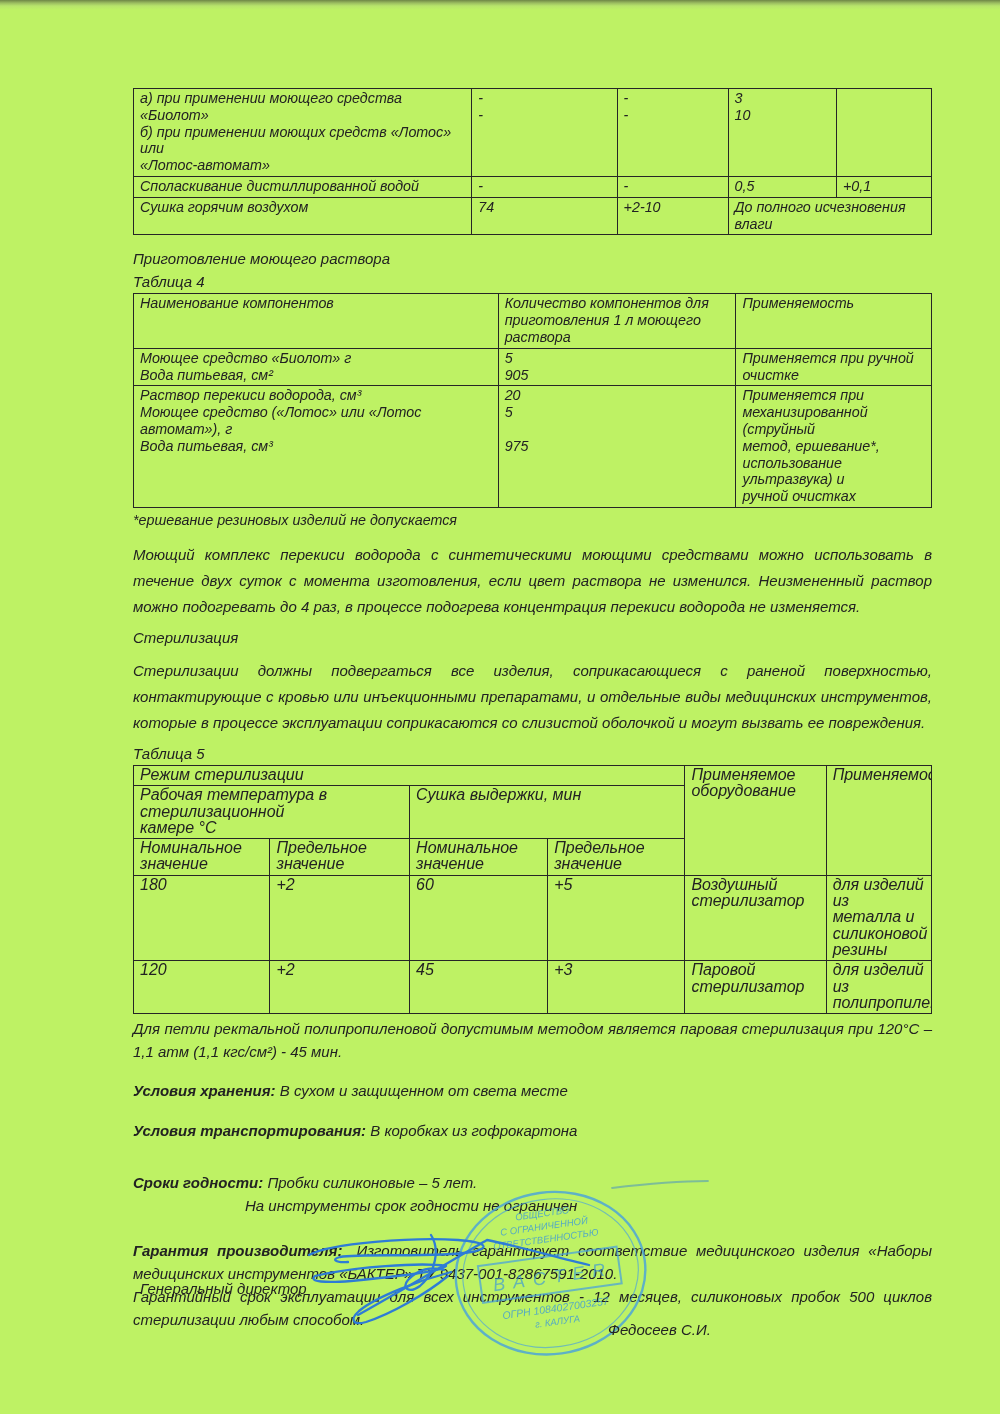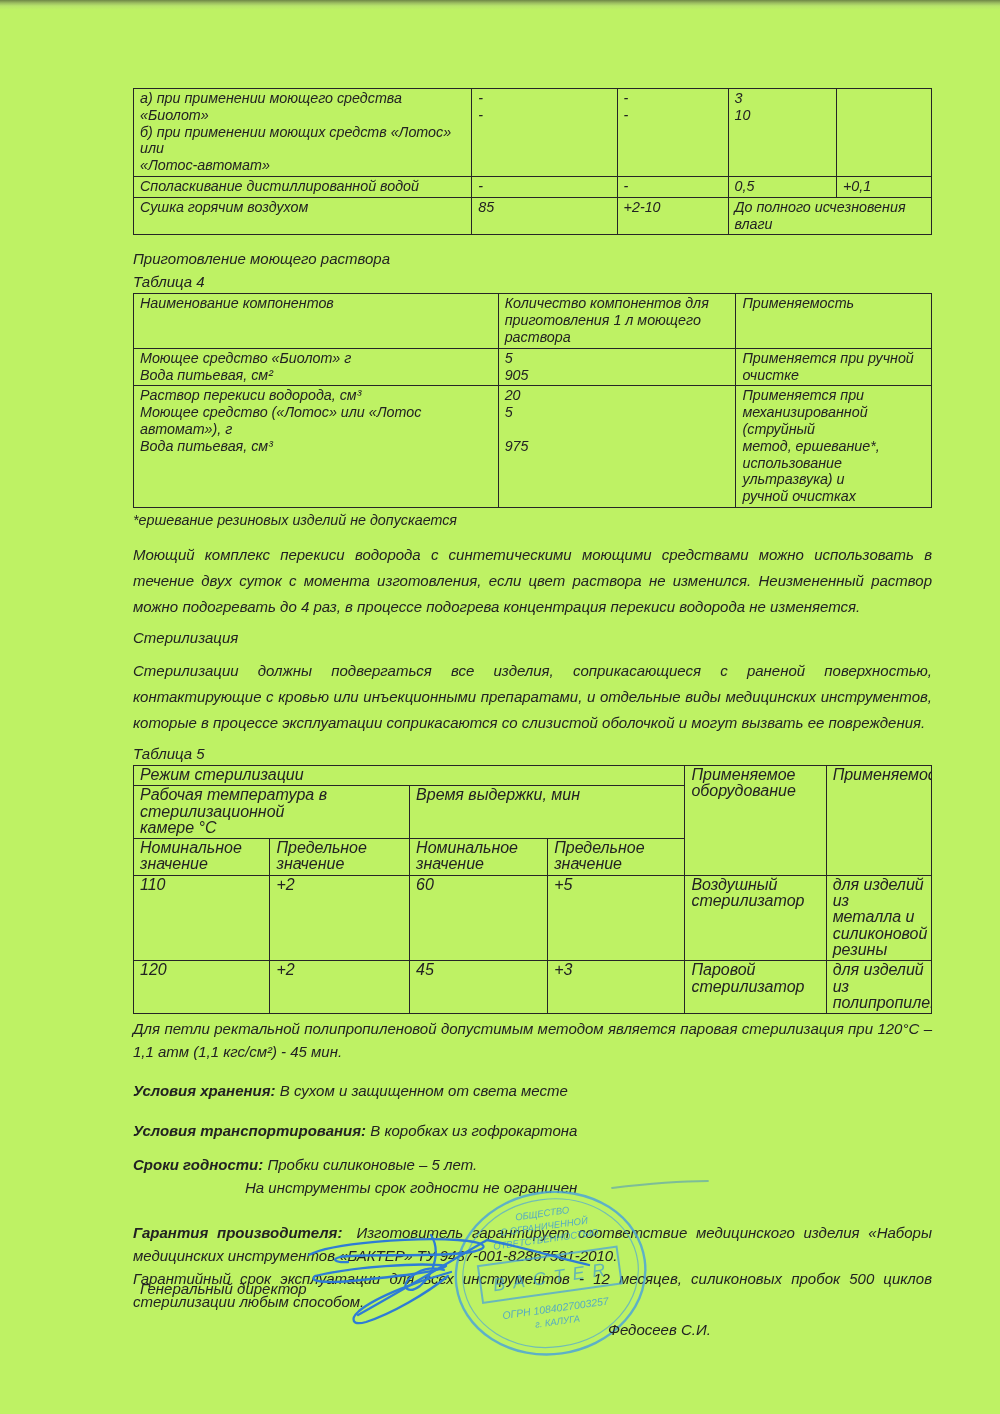--- a/index.html
+++ b/index.html
@@ -45,21 +45,21 @@
 
   p { margin:0; }
   .body-p  { font-size:15px; line-height:26px; text-align:justify; }
   .p1      { margin-top:13px; }
   .p2      { margin-top:11px; }
   .narrow  { font-size:15px; line-height:23px; text-align:justify; }
   .p-loop     { margin-top:3px;  }
   .p-storage  { margin-top:16px; }
   .p-transport{ margin-top:17px; }
   .p-disposal { margin-top:15px; }
-  .p-shelf    { margin-top:11px; }
+  .p-shelf    { margin-top:29px; }
   .p-warranty { margin-top:22px; }
   .lbl { font-weight:bold; }
   .shelf-line2 { padding-left:112px; }
   .warranty-gap { display:inline-block; width:14px; }
 
   .director-label, .person-name {
     position:absolute; font-size:15px; line-height:19px; white-space:nowrap;
   }
   .director-label { left:140px; top:1279px; }
   .person-name    { left:608px; top:1320px; }
@@ -106,21 +106,21 @@
       </tr>
       <tr>
         <td>Споласкивание дистиллированной водой</td>
         <td>-</td>
         <td>-</td>
         <td>0,5</td>
         <td>+0,1</td>
       </tr>
       <tr>
         <td>Сушка горячим воздухом</td>
-        <td>85</td>
+        <td>74</td>
         <td>+2-10</td>
         <td colspan="2">До полного исчезновения влаги</td>
       </tr>
     </tbody>
       </table>
 
 
     <div class="caption cap-prep">Приготовление моющего раствора</div>
     <div class="caption cap-t4">Таблица 4</div>
 
@@ -184,34 +184,34 @@
       <tbody>
           <tr>
         <td colspan="4">Режим стерилизации</td>
         <td rowspan="3">Применяемое
 оборудование</td>
         <td rowspan="3">Применяемость</td>
       </tr>
       <tr>
         <td colspan="2">Рабочая температура в стерилизационной
 камере °С</td>
-        <td colspan="2">Время выдержки, мин</td>
+        <td colspan="2">Сушка выдержки, мин</td>
       </tr>
       <tr>
         <td>Номинальное
 значение</td>
         <td>Предельное
 значение</td>
         <td>Номинальное
 значение</td>
         <td>Предельное
 значение</td>
       </tr>
       <tr>
-        <td>110</td>
+        <td>180</td>
         <td>+2</td>
         <td>60</td>
         <td>+5</td>
         <td>Воздушный
 стерилизатор</td>
         <td>для изделий из
 металла и
 силиконовой
 резины</td>
       </tr>

